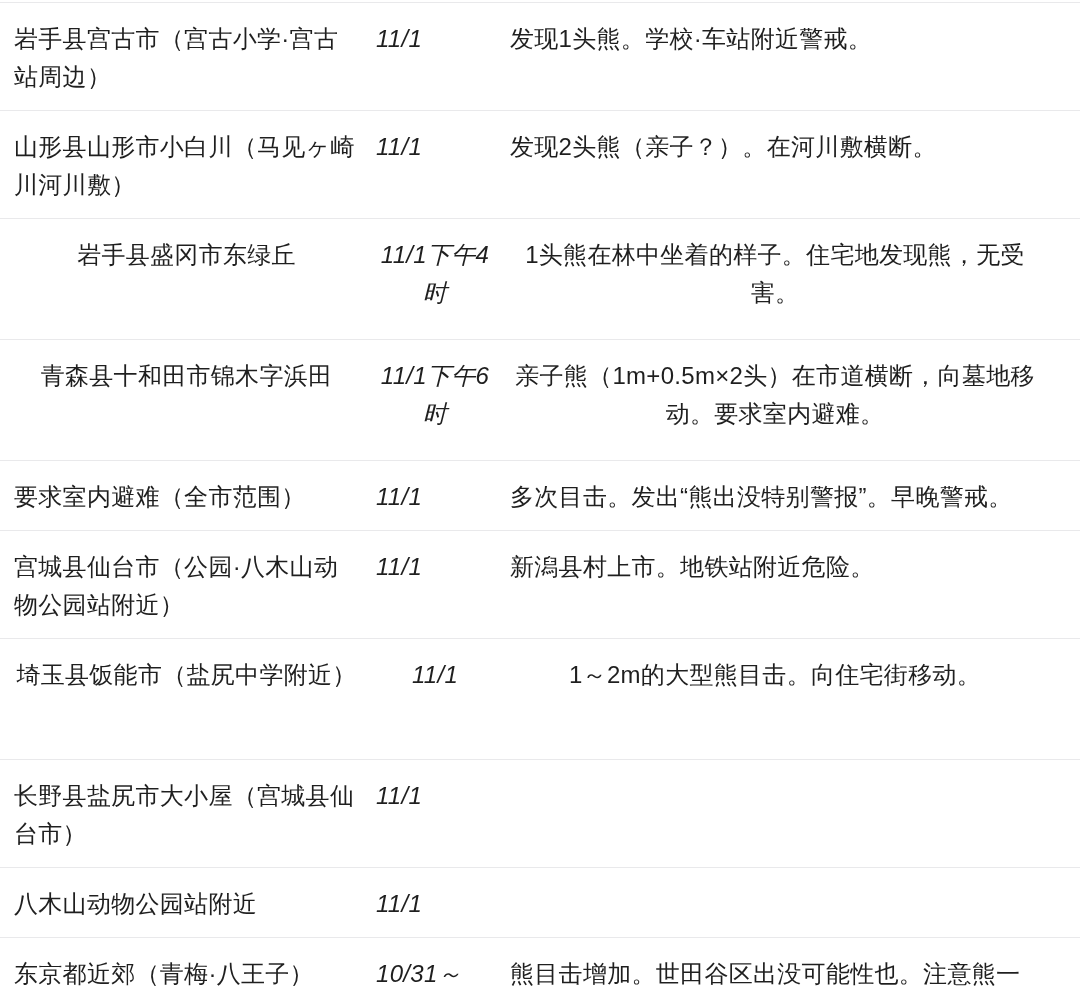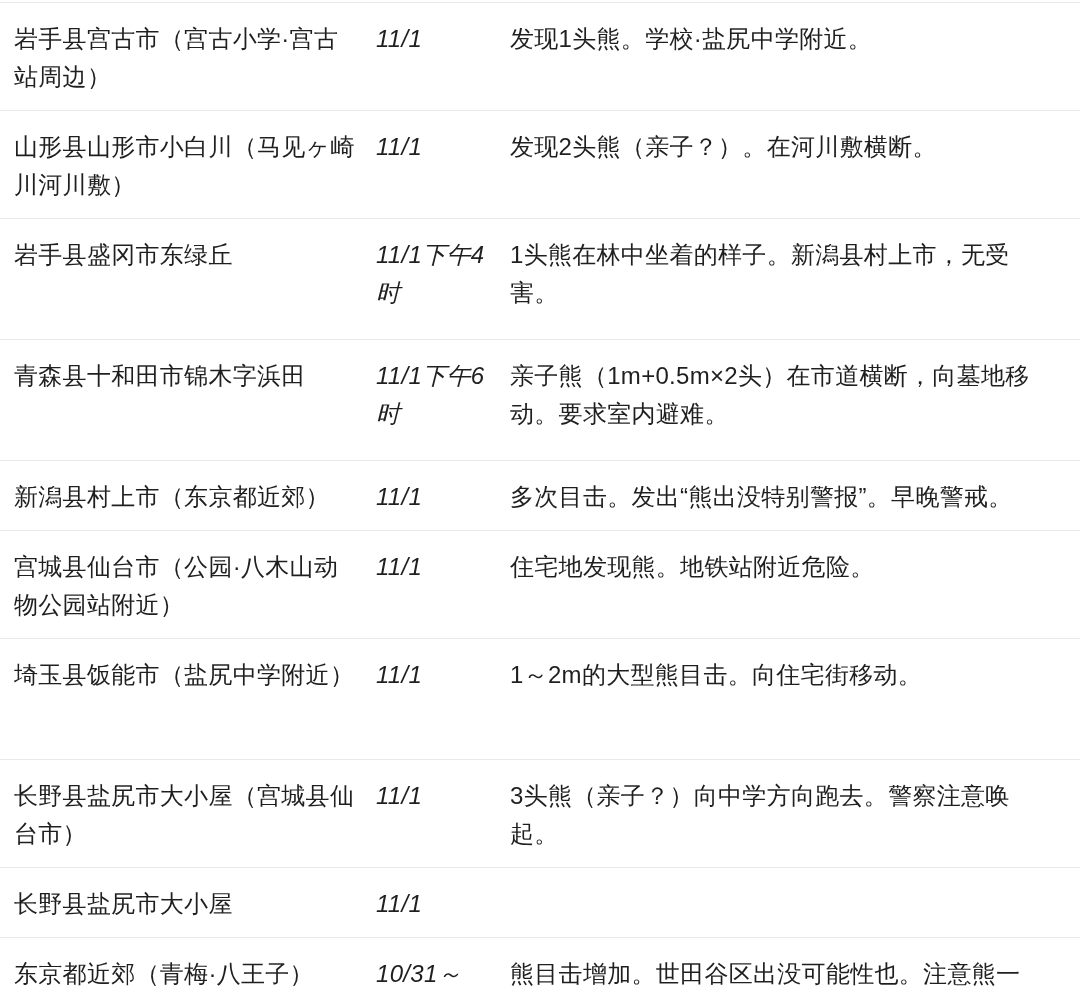--- a/index.html
+++ b/index.html
@@ -22,20 +22,21 @@
     display: grid;
     grid-template-columns: 376px 134px 570px;
     border-top: 1px solid #e9e9eb;
     padding-top: 17px;
     padding-bottom: 14px;
     box-sizing: border-box;
     align-items: start;
   }
   .t-row.tall {
     min-height: 121px;
+    text-align: center;
   }
   .cell {
     font-size: 24px;
     line-height: 38px;
     letter-spacing: 0.3px;
     word-break: break-all;
     overflow-wrap: anywhere;
   }
   .cell.loc {
     padding-left: 14px;
@@ -50,67 +51,66 @@
   }
 </style>
 </head>
 <body>
 
 <div class="table-wrap">
 
   <div class="t-row">
     <div class="cell loc">岩手县宫古市（宫古小学·宫古站周边）</div>
     <div class="cell date">11/1</div>
-    <div class="cell desc">发现1头熊。学校·盐尻中学附近。</div>
+    <div class="cell desc">发现1头熊。学校·车站附近警戒。</div>
   </div>
 
   <div class="t-row">
     <div class="cell loc">山形县山形市小白川（马见ヶ崎川河川敷）</div>
     <div class="cell date">11/1</div>
     <div class="cell desc">发现2头熊（亲子？）。在河川敷横断。</div>
   </div>
 
   <div class="t-row tall">
     <div class="cell loc">岩手县盛冈市东绿丘</div>
     <div class="cell date">11/1下午4时</div>
-    <div class="cell desc">1头熊在林中坐着的样子。新潟县村上市，无受害。</div>
+    <div class="cell desc">1头熊在林中坐着的样子。住宅地发现熊，无受害。</div>
   </div>
 
   <div class="t-row tall">
     <div class="cell loc">青森县十和田市锦木字浜田</div>
     <div class="cell date">11/1下午6时</div>
     <div class="cell desc">亲子熊（1m+0.5m×2头）在市道横断，向墓地移动。要求室内避难。</div>
   </div>
 
   <div class="t-row">
-    <div class="cell loc">新潟县村上市（东京都近郊）</div>
+    <div class="cell loc">要求室内避难（全市范围）</div>
     <div class="cell date">11/1</div>
     <div class="cell desc">多次目击。发出“熊出没特别警报”。早晚警戒。</div>
   </div>
 
   <div class="t-row">
     <div class="cell loc">宫城县仙台市（公园·八木山动物公园站附近）</div>
     <div class="cell date">11/1</div>
-    <div class="cell desc">住宅地发现熊。地铁站附近危险。</div>
+    <div class="cell desc">新潟县村上市。地铁站附近危险。</div>
   </div>
 
   <div class="t-row tall">
     <div class="cell loc">埼玉县饭能市（盐尻中学附近）</div>
     <div class="cell date">11/1</div>
     <div class="cell desc">1～2m的大型熊目击。向住宅街移动。</div>
   </div>
 
   <div class="t-row">
     <div class="cell loc">长野县盐尻市大小屋（宫城县仙台市）</div>
     <div class="cell date">11/1</div>
-    <div class="cell desc">3头熊（亲子？）向中学方向跑去。警察注意唤起。</div>
   </div>
 
   <div class="t-row">
-    <div class="cell loc">长野县盐尻市大小屋</div>
+    <div class="cell loc">八木山动物公园站附近</div>
     <div class="cell date">11/1</div>
   </div>
 
   <div class="t-row">
     <div class="cell loc">东京都近郊（青梅·八王子）</div>
     <div class="cell date">10/31～</div>
     <div class="cell desc">熊目击增加。世田谷区出没可能性也。注意熊一天</div>
   </div>
 
 </div>

